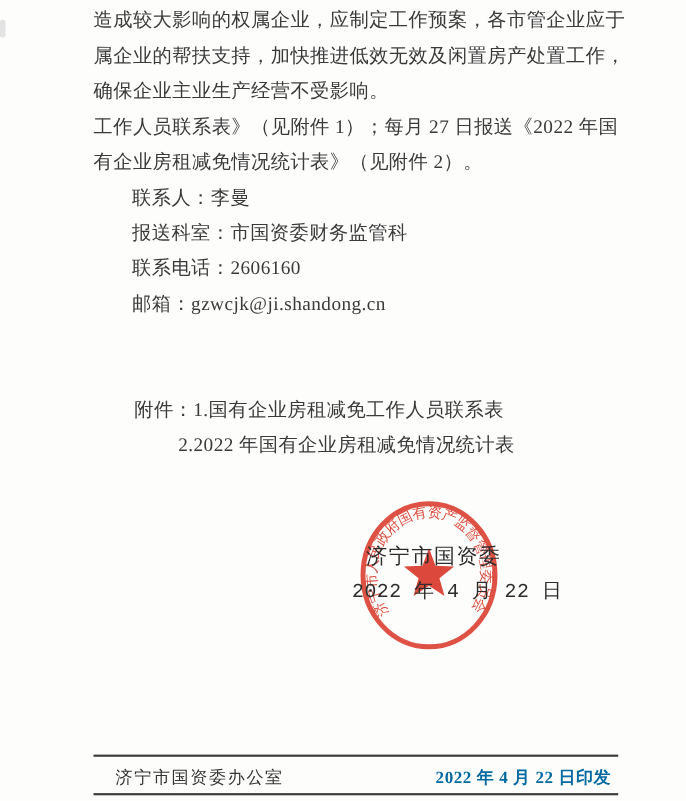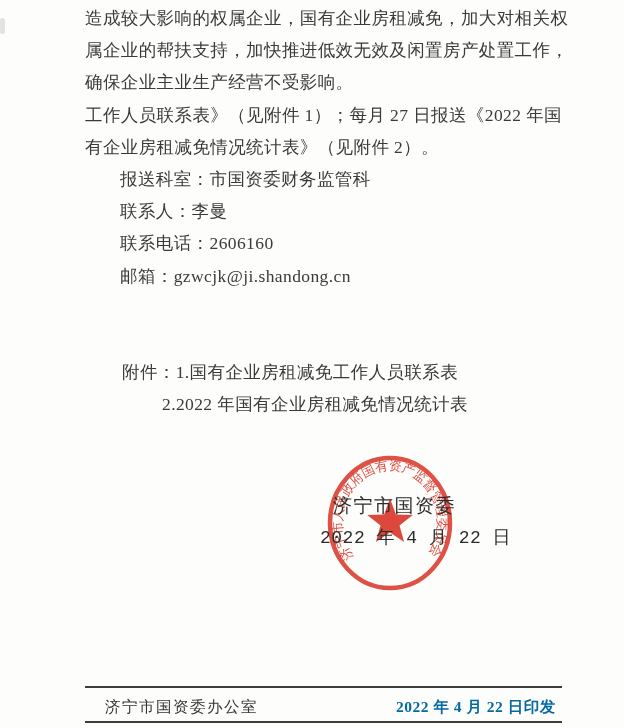--- a/index.html
+++ b/index.html
@@ -115,27 +115,27 @@
   }
 </style>
 </head>
 <body>
 
 <div class="page">
 
   <div class="scan-artifact"></div>
 
   <div class="body-block">
-    <div class="body-line">造成较大影响的权属企业，国有企业房租减免，加大对相关权</div>
+    <div class="body-line">造成较大影响的权属企业，应制定工作预案，各市管企业应于</div>
     <div class="body-line">属企业的帮扶支持，加快推进低效无效及闲置房产处置工作，</div>
     <div class="body-line">确保企业主业生产经营不受影响。</div>
     <div class="body-line">工作人员联系表》（见附件 1）；每月 27 日报送《2022 年国</div>
     <div class="body-line">有企业房租减免情况统计表》（见附件 2）。</div>
+    <div class="body-line indent">联系人：李曼</div>
     <div class="body-line indent">报送科室：市国资委财务监管科</div>
-    <div class="body-line indent">联系人：李曼</div>
     <div class="body-line indent">联系电话：2606160</div>
     <div class="body-line indent">邮箱：gzwcjk@ji.shandong.cn</div>
   </div>
 
   <div class="attach-block">
     <div class="attach-line first">附件：1.国有企业房租减免工作人员联系表</div>
     <div class="attach-line second">2.2022 年国有企业房租减免情况统计表</div>
   </div>
 
   <svg class="seal-svg" viewBox="0 0 145 152" xmlns="http://www.w3.org/2000/svg">

